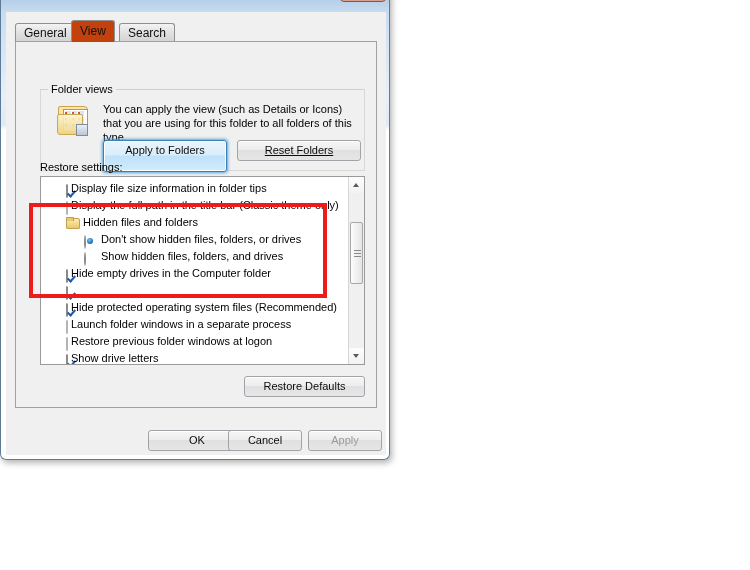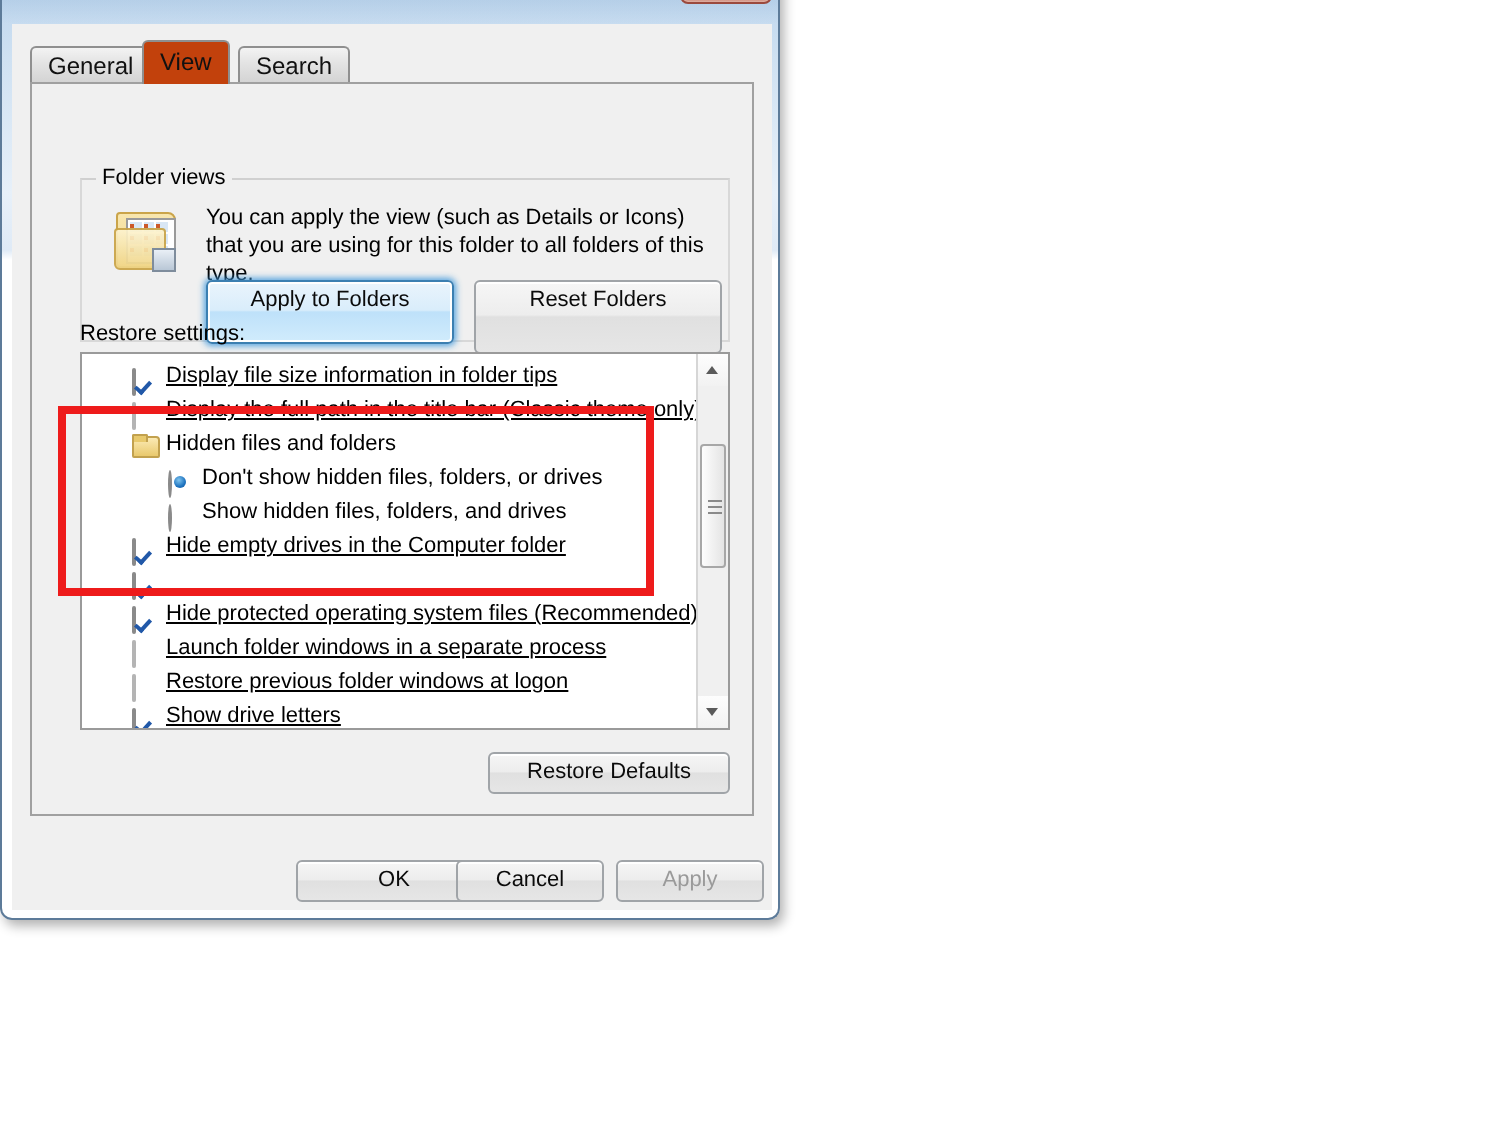--- a/index.html
+++ b/index.html
@@ -226,21 +226,21 @@
     box-shadow: inset 0 1px 0 #ffffff;
   }
   .btn.disabled { color: #9a9a9a; }
   .btn.focused {
     border-color: #3c7fb1;
     box-shadow: inset 0 0 0 1px #ffffff, 0 0 3px 1px rgba(60,150,220,0.85);
     background: linear-gradient(180deg, #eaf4fc 0%, #d9edfb 47%, #bee1fa 50%, #d1ecfc 100%);
   }
 
   #btn-apply-to-folders { left: 62px;  top: 50px; width: 124px; height: 32px; line-height: 19px; }
-  #btn-reset-folders    { left: 196px; top: 50px; width: 124px; height: 37px; line-height: 19px; }
+  #btn-reset-folders    { left: 196px; top: 50px; width: 124px; height: 21px; line-height: 19px; text-decoration: underline; }
 
   
   #advanced-label {
     position: absolute;
     left: 24px;
     top: 119px;
     font-size: 11px;
   }
   #settings-listbox {
     position: absolute;
@@ -263,21 +263,21 @@
   .setting-row {
     position: relative;
     height: 17px;
     line-height: 17px;
     white-space: nowrap;
     font-size: 11px;
     color: #000;
   }
   .setting-row .label { position: absolute; top: 0; }
   
-  .lvl-check  .label { left: 42px; text-decoration: underline; }
+  .lvl-check  .label { left: 30px; }
   .lvl-check  .ctl   { left: 25px; top: 3px; }
   .lvl-group  .label { left: 42px; }
   .lvl-group  .ctl   { left: 25px; top: 3px; }
   .lvl-radio  .label { left: 60px; }
   .lvl-radio  .ctl   { left: 43px; top: 3px; }
 
   .ctl { position: absolute; }
 
   
   .checkbox {

